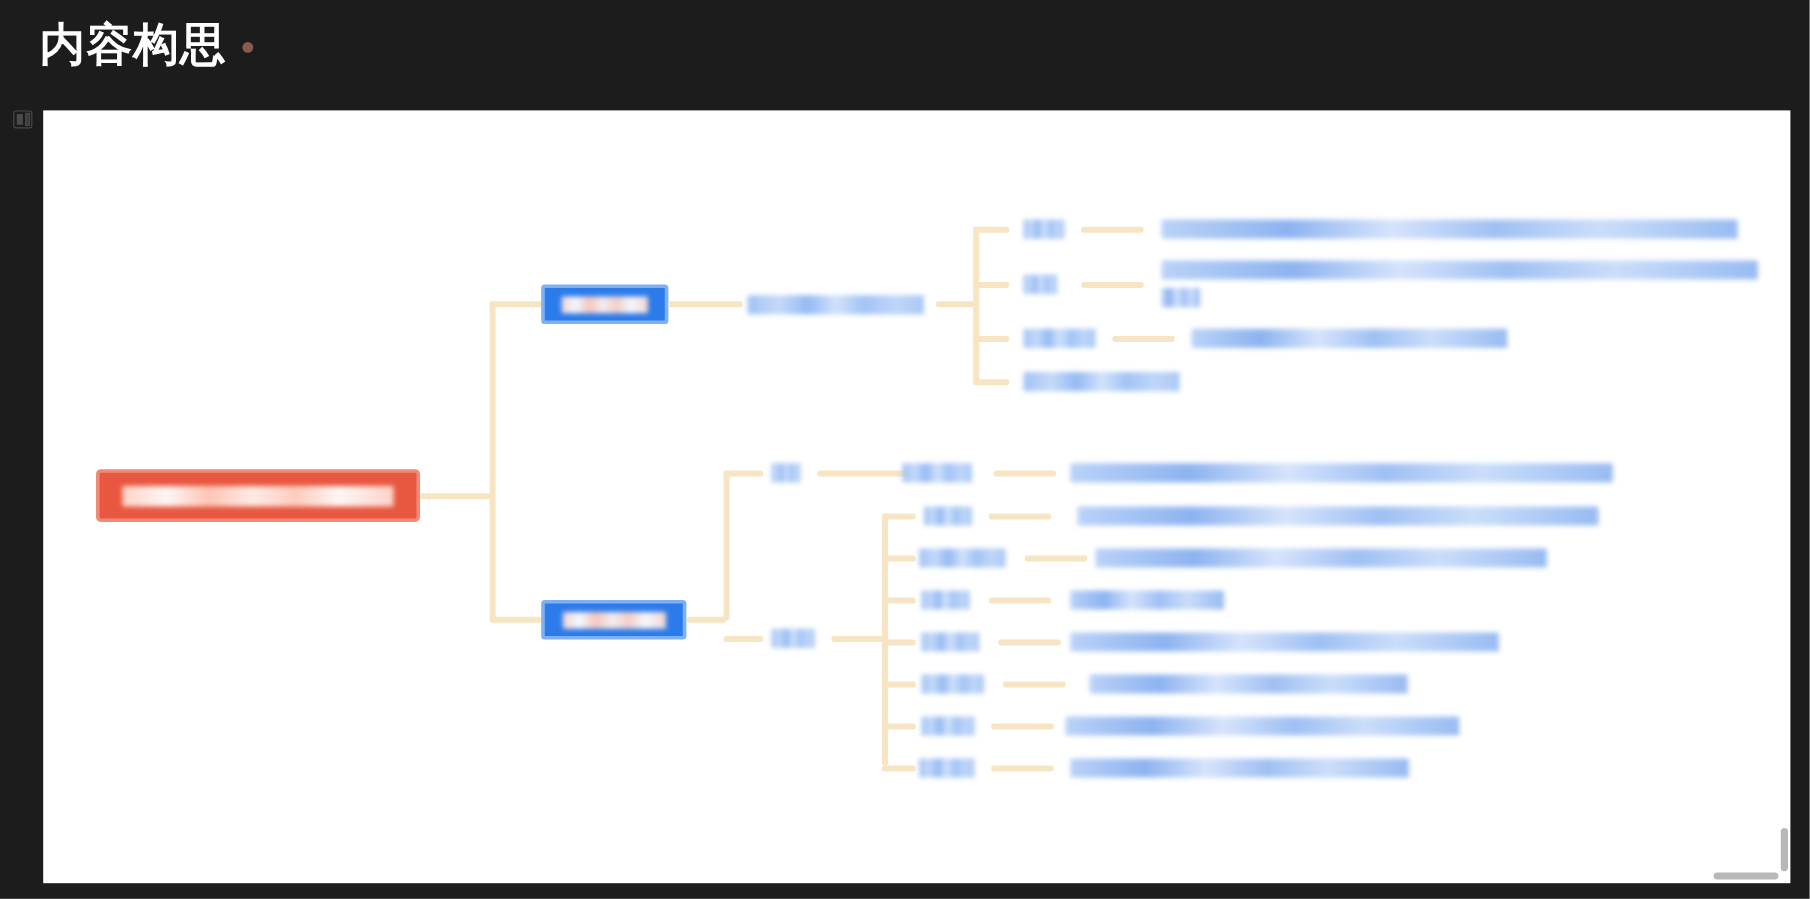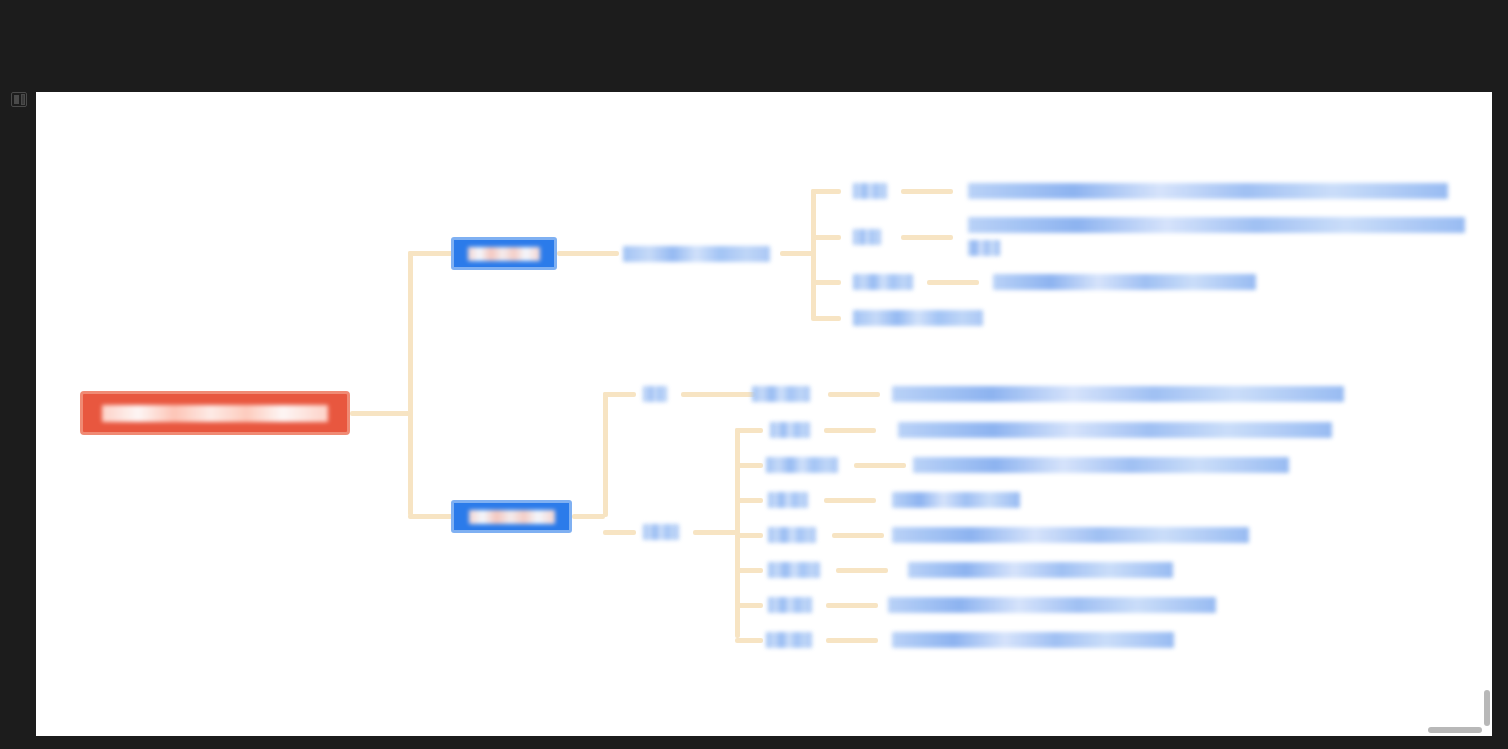--- a/index.html
+++ b/index.html
@@ -69,20 +69,23 @@
   
   .sb{position:absolute;background:#b8b8b8;border-radius:3px;}
   .sb-v{right:2px;top:598px;width:6px;height:36px;}
   .sb-h{right:10px;bottom:3px;height:6px;width:54px;}
 </style>
 </head>
 <body>
 
 <div id="stage">
 
+  <div class="slide-title">
+    <span>内容构思</span><span class="title-dot"></span>
+  </div>
 
   <div class="rail-icon">
     <i class="ri-l"></i>
     <i class="ri-r"></i>
   </div>
 
   <div class="canvas">
     <div class="map">
 
       <div class="node-root" style="left:44px;top:299px;width:270px;height:44px;">

